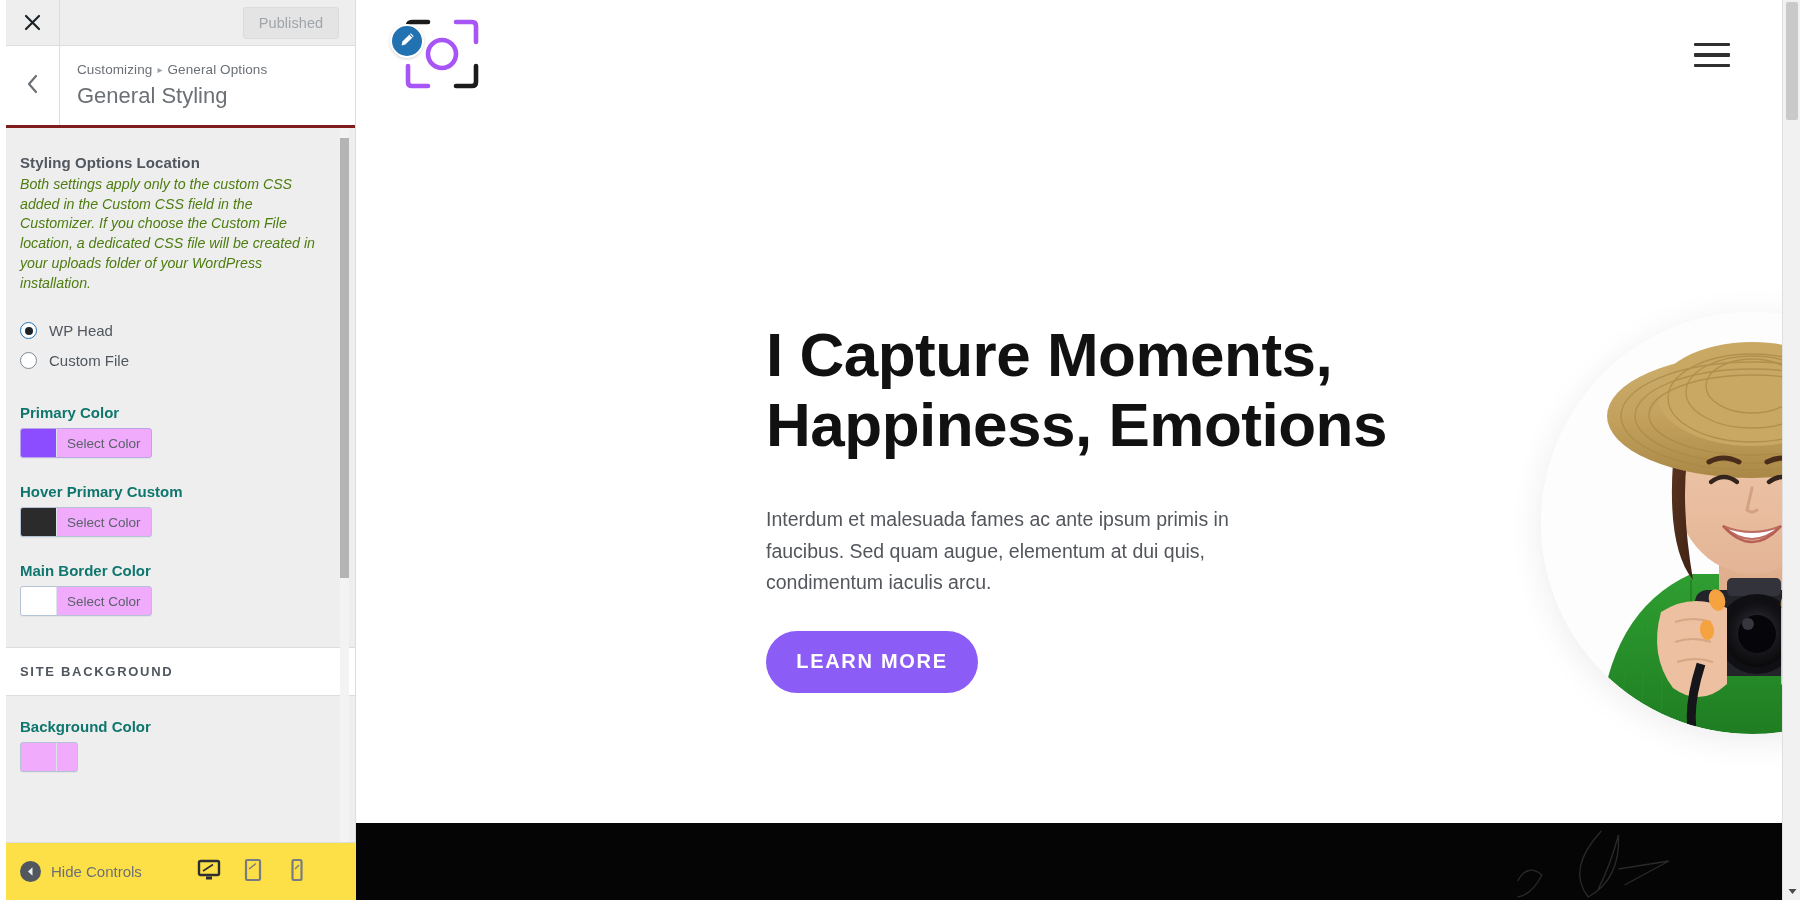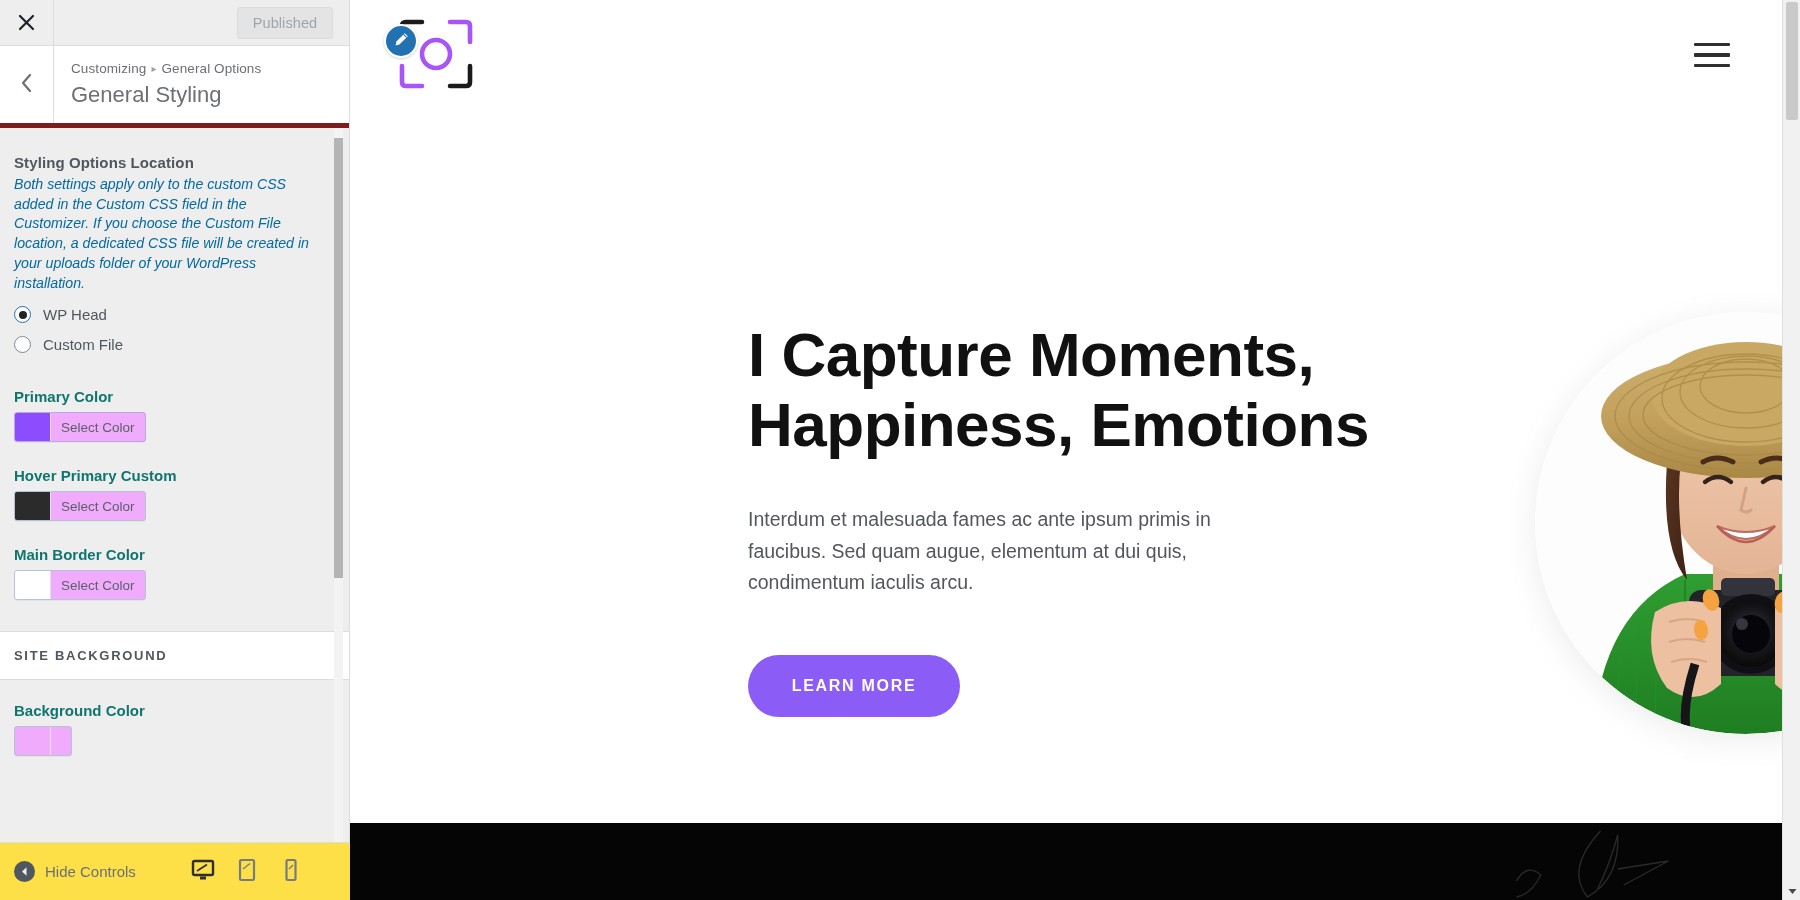--- a/index.html
+++ b/index.html
@@ -2,21 +2,21 @@
 <html><head>
 <meta charset="utf-8">
 <style>
   * { box-sizing: border-box; margin: 0; padding: 0; }
   html, body {
     width: 1800px; height: 900px;
     overflow: hidden;
     font-family: "Liberation Sans", sans-serif;
     background: #fff;
   }
-  #app { position: relative; width: 1800px; height: 804px; display: flex; }
+  #app { position: relative; width: 1800px; height: 804px; display: flex; padding-left: 6px; }
 
   
   #sidebar {
     position: relative;
     width: 350px; height: 900px;
     background: #eeeeee;
     flex: 0 0 350px;
     display: flex; flex-direction: column;
     border-right: 1px solid #ddd;
   }
@@ -44,21 +44,21 @@
     border-radius: 3px;
     display: flex; align-items: center; justify-content: center;
     margin-right: 8px;
     cursor: default;
     letter-spacing: .1px;
   }
 
   .panel-header {
     height: 82px; flex: 0 0 82px;
     background: #fff;
-    border-bottom: 5px solid #7f1d1d;
+    border-bottom: 3px solid #7f1d1d;
     display: flex; align-items: stretch;
   }
   .back-btn {
     width: 54px;
     display: flex; align-items: center; justify-content: center;
     border-right: 1px solid #ddd;
     cursor: pointer;
   }
   .panel-titles {
     flex: 1; display: flex; flex-direction: column; justify-content: center;
@@ -82,22 +82,22 @@
   }
   .panel-inner { padding: 0; }
 
   .control { padding: 0 14px; }
   .control-first { padding-top: 26px; }
   .ctl-label {
     font-size: 15px; font-weight: 700; color: #50575e;
     margin-bottom: 4px; letter-spacing: .1px;
   }
   .ctl-desc {
-    font-size: 14.2px; font-style: italic; color: #0369a1;
-    line-height: 1.39; margin-bottom: 13px; padding-right: 12px;
+    font-size: 14.2px; font-style: italic; color: #4d7c0f;
+    line-height: 1.39; margin-bottom: 29px; padding-right: 12px;
   }
   .radio-row {
     display: flex; align-items: center;
     margin-bottom: 13px; cursor: pointer;
   }
   .radio {
     width: 17px; height: 17px; border-radius: 50%;
     border: 1px solid #7e8993; background: #fff;
     margin-right: 12px; position: relative; flex: 0 0 17px;
   }
@@ -205,40 +205,40 @@
     cursor: pointer;
     padding: 3px 0;
   }
   .hamburger span { display: block; height: 3.4px; background: #2f2f2f; border-radius: 1px; }
 
   .hero {
     position: relative;
     padding: 82px 0 0 0;
     height: 713px;
   }
-  .hero-text { position: absolute; left: 398px; top: 210px; width: 790px; }
+  .hero-text { position: absolute; left: 410px; top: 210px; width: 790px; }
   .hero-h1 {
     font-size: 62px; line-height: 1.13;
     font-weight: 700; color: #111;
     letter-spacing: -0.5px;
     font-family: "Liberation Sans", sans-serif;
   }
   .hero-p {
     margin-top: 44px;
     font-size: 19.5px; line-height: 1.62; color: #53565c;
     max-width: 510px;
   }
   .learn-btn {
-    margin-top: 56px;
+    margin-top: 32px;
     display: inline-flex; align-items: center; justify-content: center;
     width: 212px; height: 62px;
     border-radius: 34px;
     background: #8b5cf6;
     color: #fff;
-    font-size: 16px; font-weight: 700; letter-spacing: 1.7px;
+    font-size: 20px; font-weight: 700; letter-spacing: 1.7px;
     border: none; cursor: pointer;
     font-family: "Liberation Sans", sans-serif;
   }
 
   .hero-photo {
     position: absolute;
     left: 1185px; top: 202px;
     width: 422px; height: 422px;
     border-radius: 50%;
     background: #fff;

